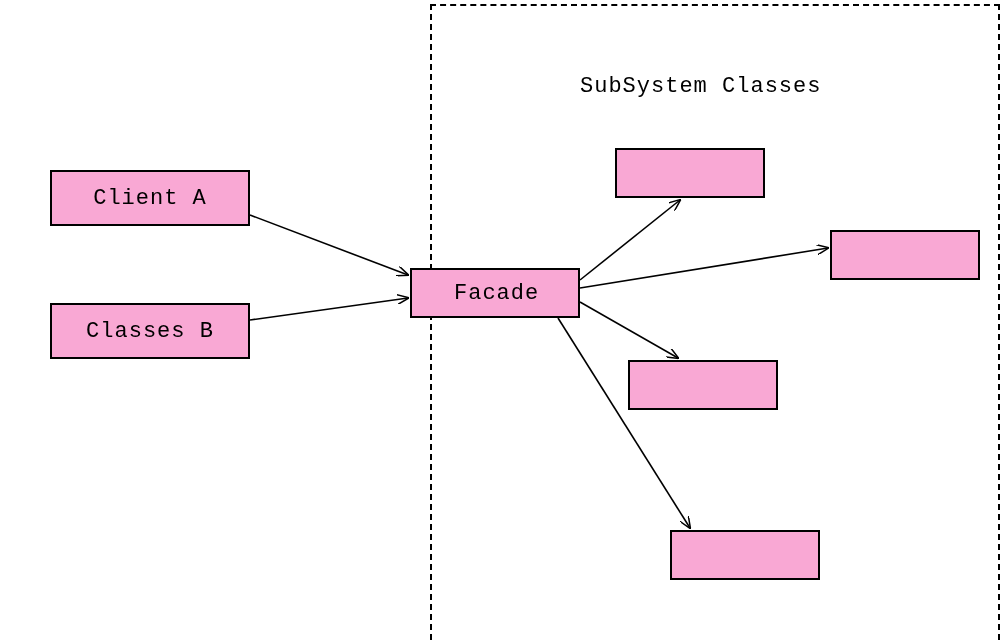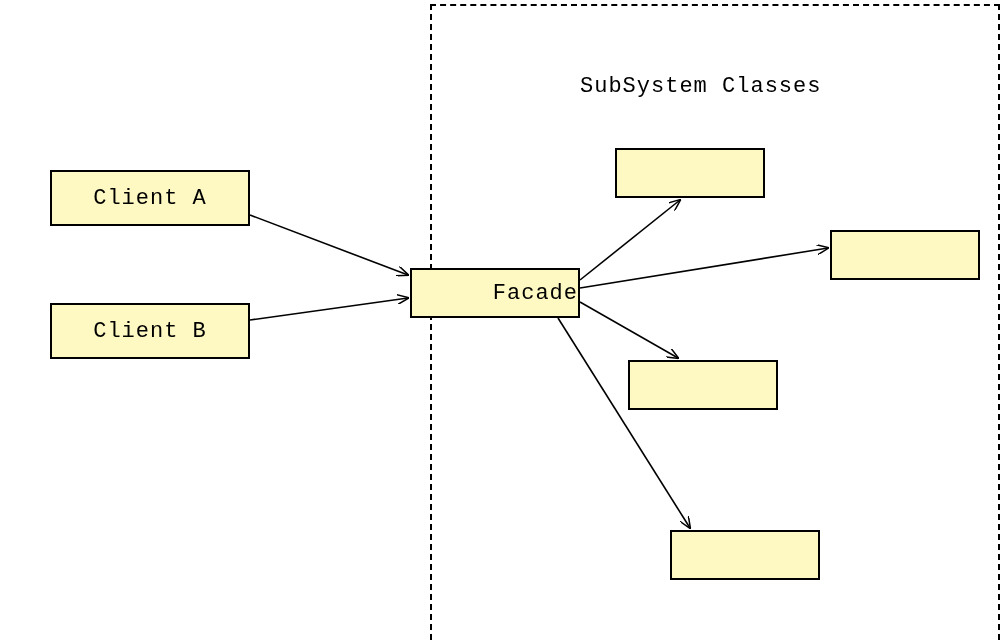--- a/index.html
+++ b/index.html
@@ -15,21 +15,21 @@
       font-family: "Courier New", Courier, monospace;
     }
     .diagram {
       position: relative;
       width: 1002px;
       height: 640px;
     }
     .box {
       position: absolute;
       border: 2px solid #000;
-      background: #fef9c3;
+      background: #f9a8d4;
       display: flex;
       align-items: center;
       justify-content: center;
       font-size: 22px;
       letter-spacing: 1px;
     }
     .dashed-container {
       position: absolute;
       border: 2px dashed #000;
       border-bottom: none;
@@ -56,24 +56,24 @@
 
   <div class="dashed-container" style="left:430px; top:4px; width:570px; height:636px;"></div>
 
   <div class="subsystem-title" style="left:580px; top:30px;margin-top:44px;">SubSystem Classes</div>
 
   <div class="box" style="left:50px; top:170px; width:200px; height:56px;">
     <span>Client A</span>
   </div>
 
   <div class="box" style="left:50px; top:303px; width:200px; height:56px;">
-    <span>Client B</span>
+    <span>Classes B</span>
   </div>
 
-  <div class="box" style="left:410px; top:268px; width:170px; height:50px; justify-content:flex-end; padding-left:20px;">
+  <div class="box" style="left:410px; top:268px; width:170px; height:50px; justify-content:flex-start; padding-left:42px;">
     <span>Facade</span>
   </div>
 
   <div class="box" style="left:615px; top:148px; width:150px; height:50px;">
     <span></span>
   </div>
 
   <div class="box" style="left:830px; top:230px; width:150px; height:50px;">
     <span></span>
   </div>

